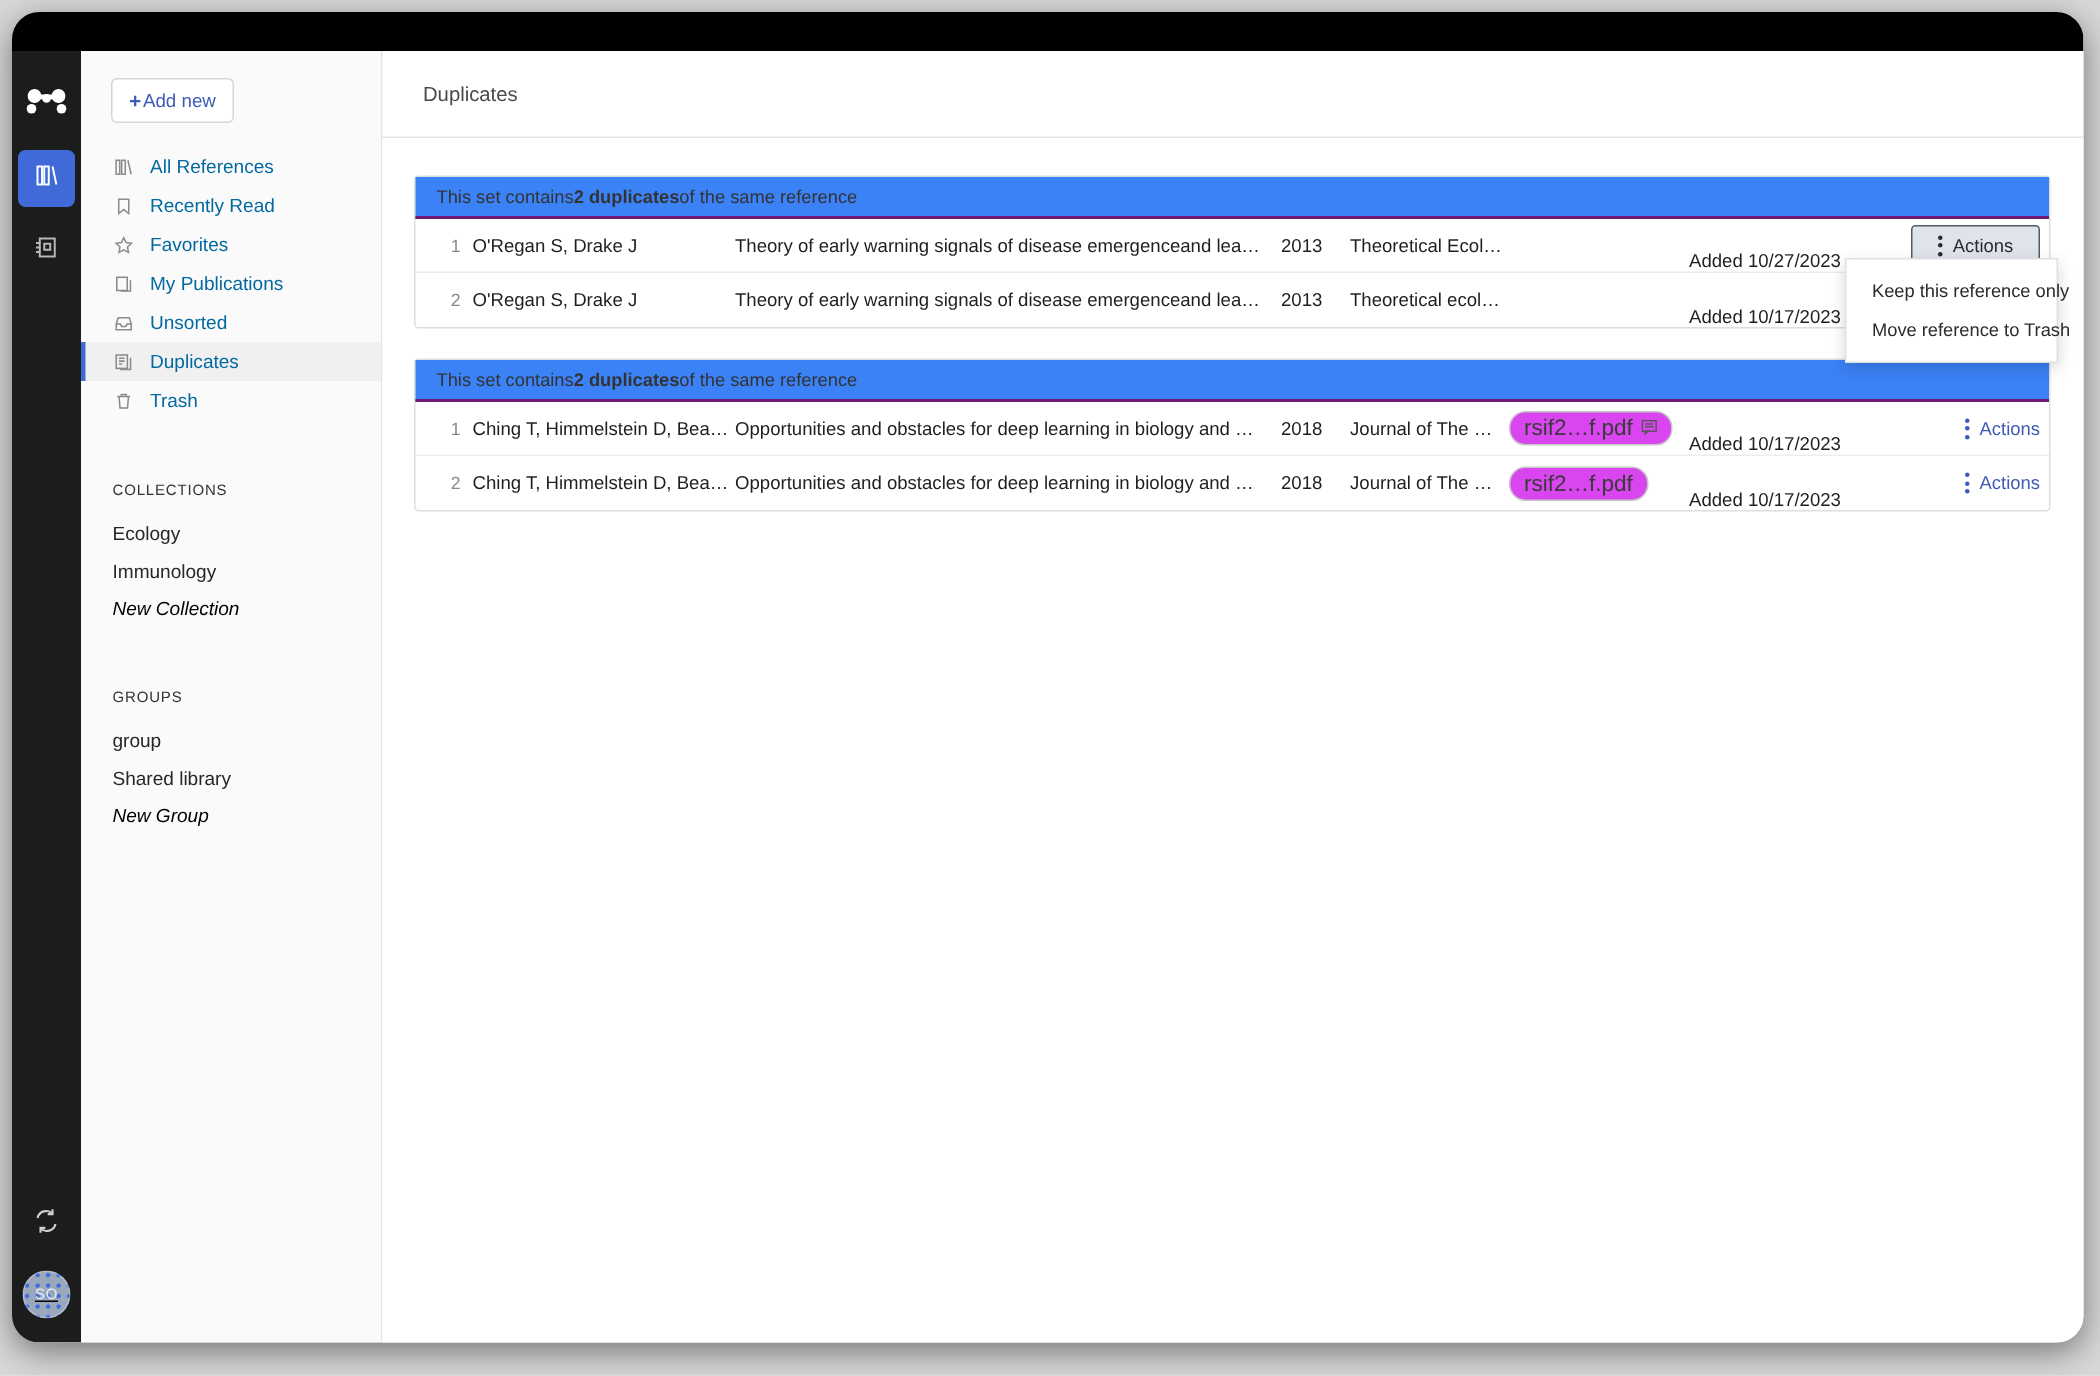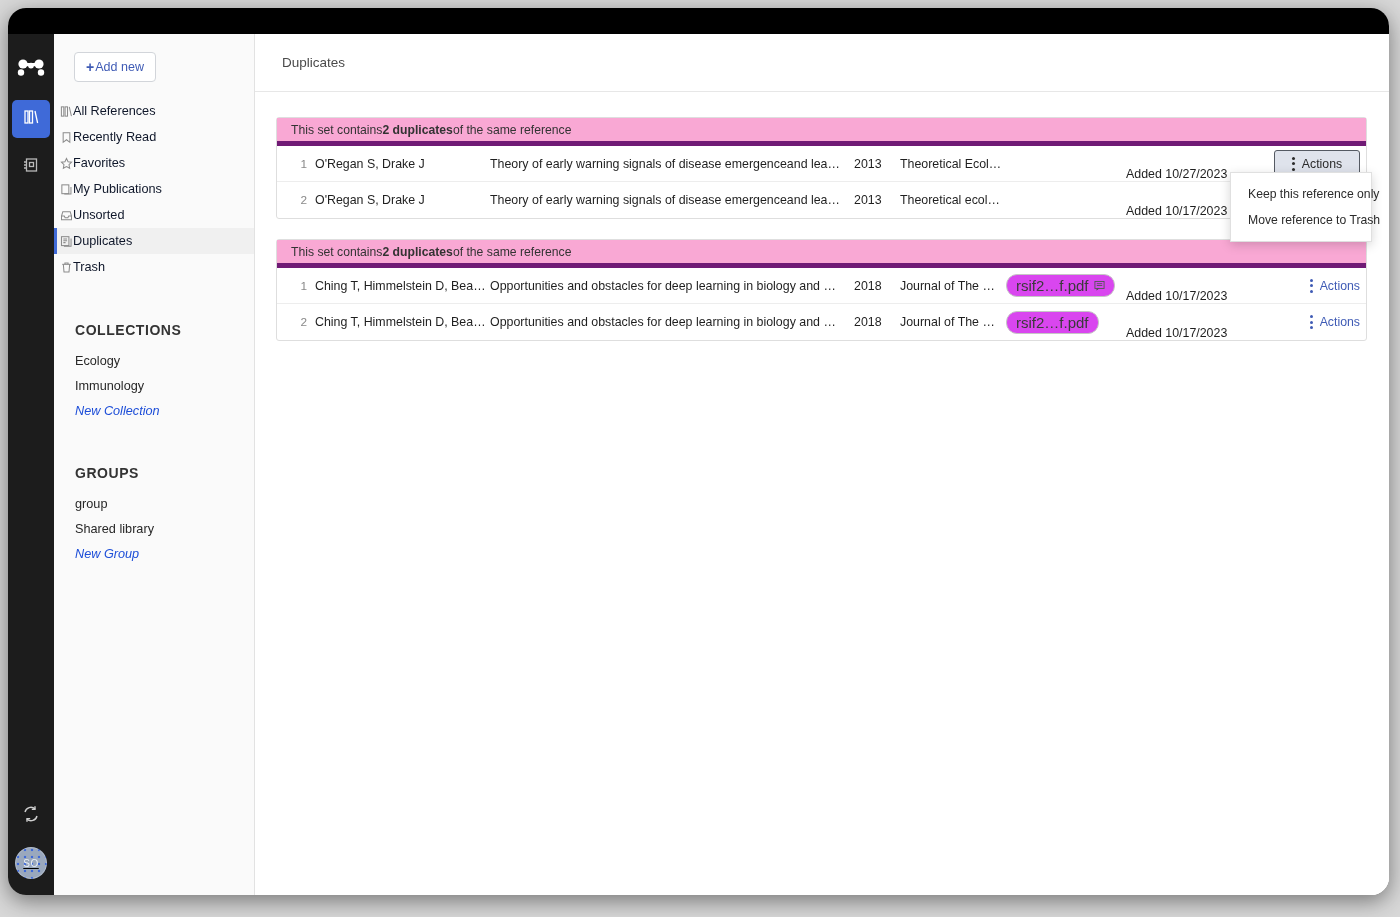--- a/index.html
+++ b/index.html
@@ -89,44 +89,45 @@
     font-size: 12.5px;
     display: flex; align-items: center; justify-content: center;
     gap: 1px;
     cursor: pointer;
   }
   .addnew .plus { font-size: 14px; font-weight: 700; line-height: 1; position: relative; top: -0.5px; }
 
   .nav-item {
     height: 26px;
     display: flex; align-items: center;
-    padding-left: 5px;
+    gap: 11px;
+    padding-left: 21px;
     font-size: 12.7px;
-    color: #0f172a;
+    color: #0369a1;
     position: relative;
     cursor: pointer;
   }
   .nav-item .nico { width: 14px; height: 14px; color: #8b8b8b; display:flex; align-items:center; justify-content:center; }
   .nav-item.selected { background: #f0f0f0; }
   .nav-item.selected::before {
     content: ""; position: absolute; left: 0; top: 0; bottom: 0;
     width: 3px; background: #3f6ad8;
   }
 
   .sec-title {
-    font-size: 14px; font-weight: 700; color: #333;
+    font-size: 10px; font-weight: 400; color: #333;
     letter-spacing: .55px;
     padding: 0 0 0 21px;
     margin-top: 42px; margin-bottom: 10px;
   }
   .sec-item {
     padding-left: 21px; font-size: 12.7px; color: #272727;
     height: 25px; display: flex; align-items: center; cursor: pointer;
   }
-  .sec-item.muted { color: #1d4ed8; font-style: italic; }
+  .sec-item.muted { color: #000000; font-style: italic; }
 
   
   .main { flex: 1 1 auto; display: flex; flex-direction: column; min-width: 0; background:#ffffff; }
   .main-header {
     height: 58px; flex: 0 0 58px;
     border-bottom: 1px solid #e7e7e7;
     display: flex; align-items: center;
     padding-left: 27px;
     font-size: 13.5px; color: #4a4a4a;
   }
@@ -136,22 +137,22 @@
   .summary b { font-weight: 700; }
 
   .dupset {
     border: 1px solid #dedede;
     border-radius: 3px;
     margin-bottom: 20px;
     overflow: visible;
     background: #fff;
   }
   .dupset-head {
-    background: #f9a8d4;
-    border-bottom: 5px solid #701a75;
+    background: #3b82f6;
+    border-bottom: 2px solid #701a75;
     height: 28px;
     display: flex; align-items: center;
     padding-left: 14px;
     font-size: 12.2px; color: #333;
   }
   .dupset-head b { font-weight: 700; }
 
   .row {
     height: 36px;
     display: flex; align-items: center;

